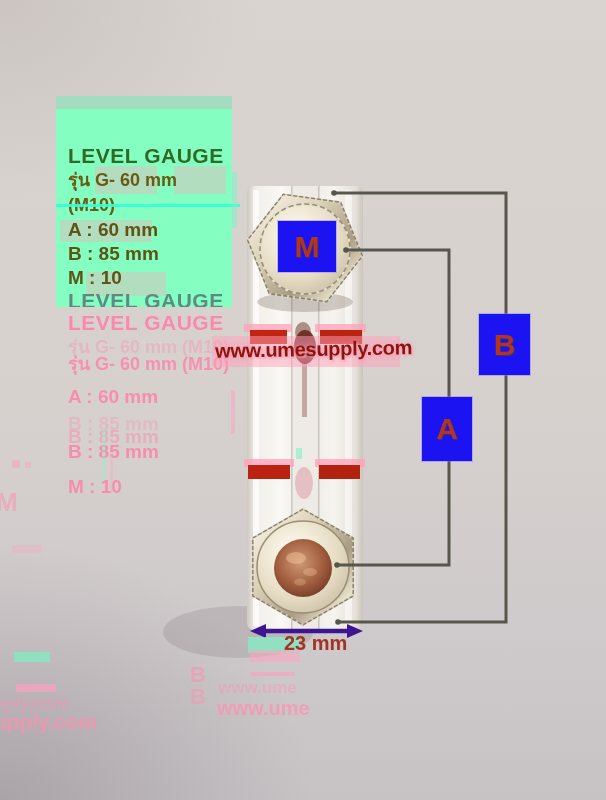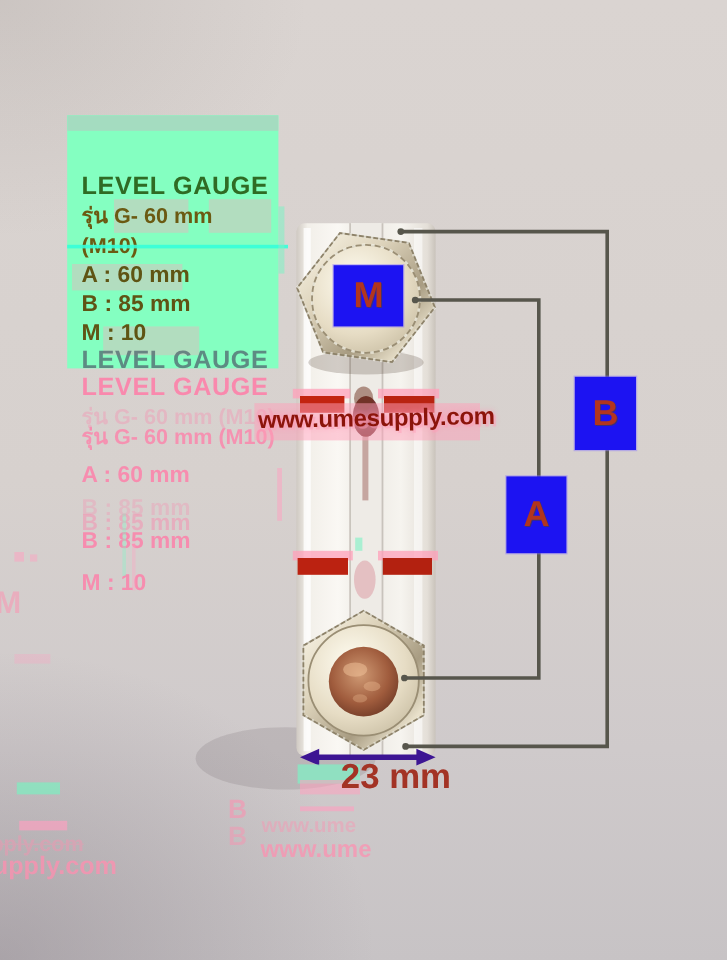--- a/index.html
+++ b/index.html
@@ -34,21 +34,21 @@
   .dim-square{background:#1c13f2;display:flex;align-items:center;justify-content:center;
     box-shadow:0 0 0 1px rgba(140,120,255,.45);}
   .dim-letter{color:#b2351e;font-weight:bold;font-size:30px;
     text-shadow:1px 1px 0 rgba(90,70,20,.55);}
   
   .wm-band{left:212px;top:336px;width:188px;height:31px;background:rgba(255,160,186,.5);}
   .watermark{left:215px;top:338px;font-size:20px;font-weight:bold;color:#8c140a;
     letter-spacing:-.3px;transform:rotate(-1deg);
     text-shadow:0 0 5px rgba(255,150,180,.9),2px 2px 0 rgba(255,160,185,.45);}
   
-  .mm-label{left:284px;top:632px;font-size:29px;font-weight:bold;color:#a33325;}
+  .mm-label{left:284px;top:632px;font-size:20px;font-weight:bold;color:#a33325;}
   .bar{position:absolute;}
   
   .bghost{color:#ff8fb0;font-weight:bold;white-space:nowrap;}
   svg{display:block;}
 </style>
 </head>
 <body>
 
 <div class="canvas">
 

